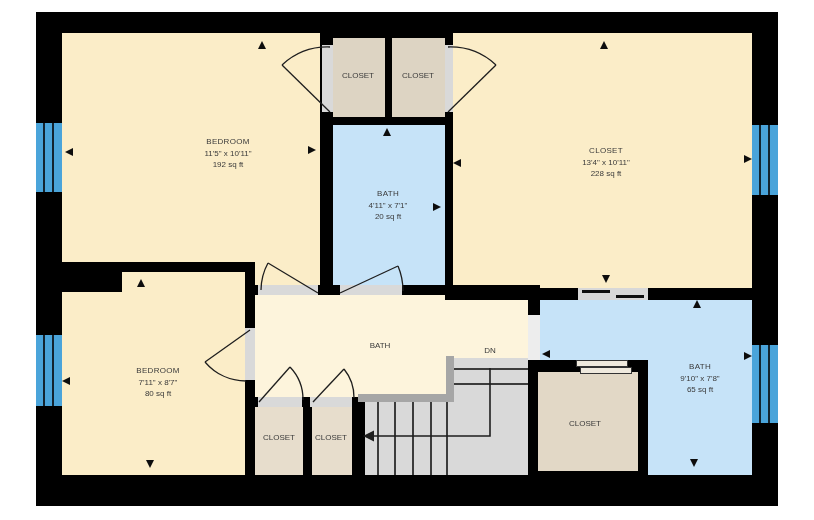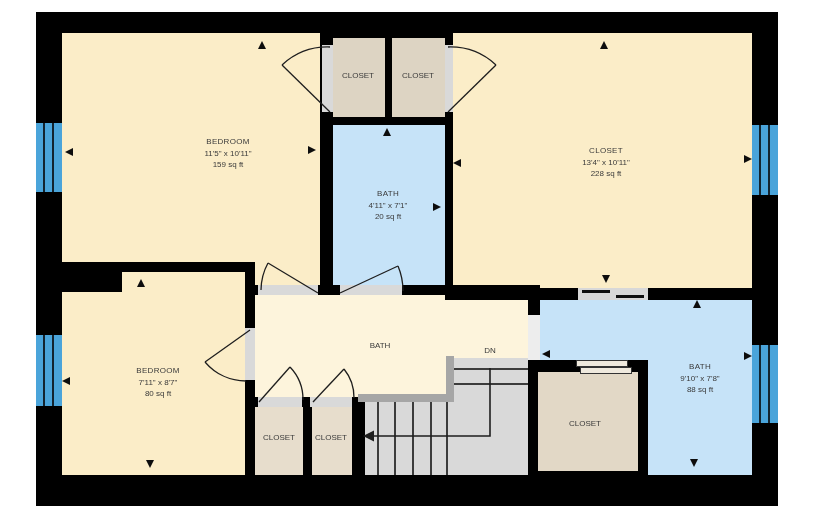--- a/index.html
+++ b/index.html
@@ -141,41 +141,41 @@
   <div class="arrow arrow-right" style="left:437px;top:207px;"></div>
   <div class="arrow arrow-right" style="left:748px;top:159px;"></div>
   <div class="arrow arrow-right" style="left:748px;top:356px;"></div>
   <div class="arrow arrow-down" style="left:606px;top:279px;"></div>
   <div class="arrow arrow-down" style="left:150px;top:464px;"></div>
   <div class="arrow arrow-down" style="left:694px;top:463px;"></div>
 
   <div class="label" style="left:228px;top:153px;">
     <div class="room-name">BEDROOM</div>
     <div>11'5" x 10'11"</div>
-    <div>159 sq ft</div>
+    <div>192 sq ft</div>
   </div>
   <div class="label" style="left:606px;top:162px;">
     <div class="room-name">CLOSET</div>
     <div>13'4" x 10'11"</div>
     <div>228 sq ft</div>
   </div>
   <div class="label" style="left:388px;top:205px;">
     <div class="room-name">BATH</div>
     <div>4'11" x 7'1"</div>
     <div>20 sq ft</div>
   </div>
   <div class="label" style="left:158px;top:382px;">
     <div class="room-name">BEDROOM</div>
     <div>7'11" x 8'7"</div>
     <div>80 sq ft</div>
   </div>
   <div class="label" style="left:700px;top:378px;">
     <div class="room-name">BATH</div>
     <div>9'10" x 7'8"</div>
-    <div>88 sq ft</div>
+    <div>65 sq ft</div>
   </div>
   <div class="label" style="left:358px;top:76px;">CLOSET</div>
   <div class="label" style="left:418px;top:76px;">CLOSET</div>
   <div class="label" style="left:279px;top:438px;">CLOSET</div>
   <div class="label" style="left:331px;top:438px;">CLOSET</div>
   <div class="label" style="left:585px;top:424px;">CLOSET</div>
   <div class="label" style="left:380px;top:346px;">BATH</div>
   <div class="label" style="left:490px;top:351px;">DN</div>
 
 </div>

